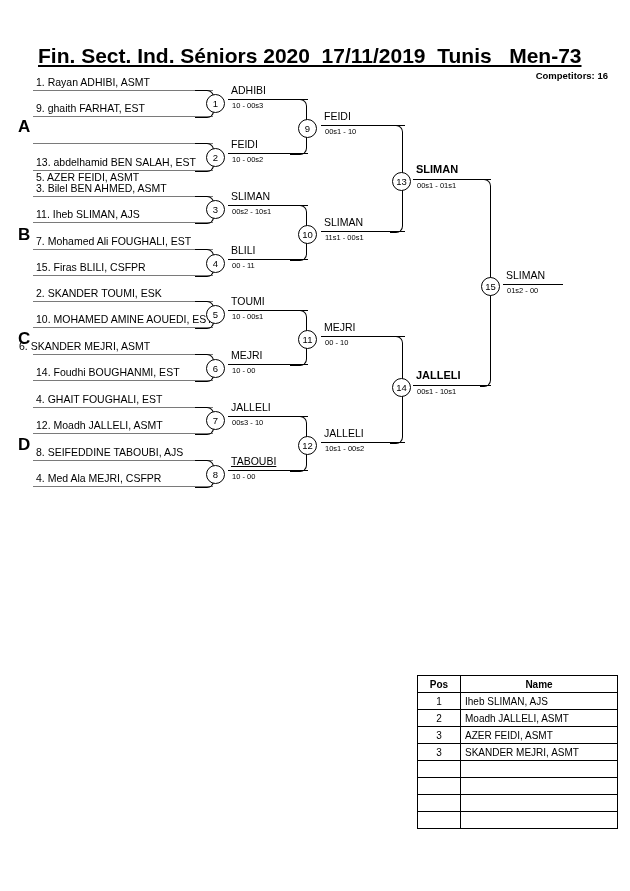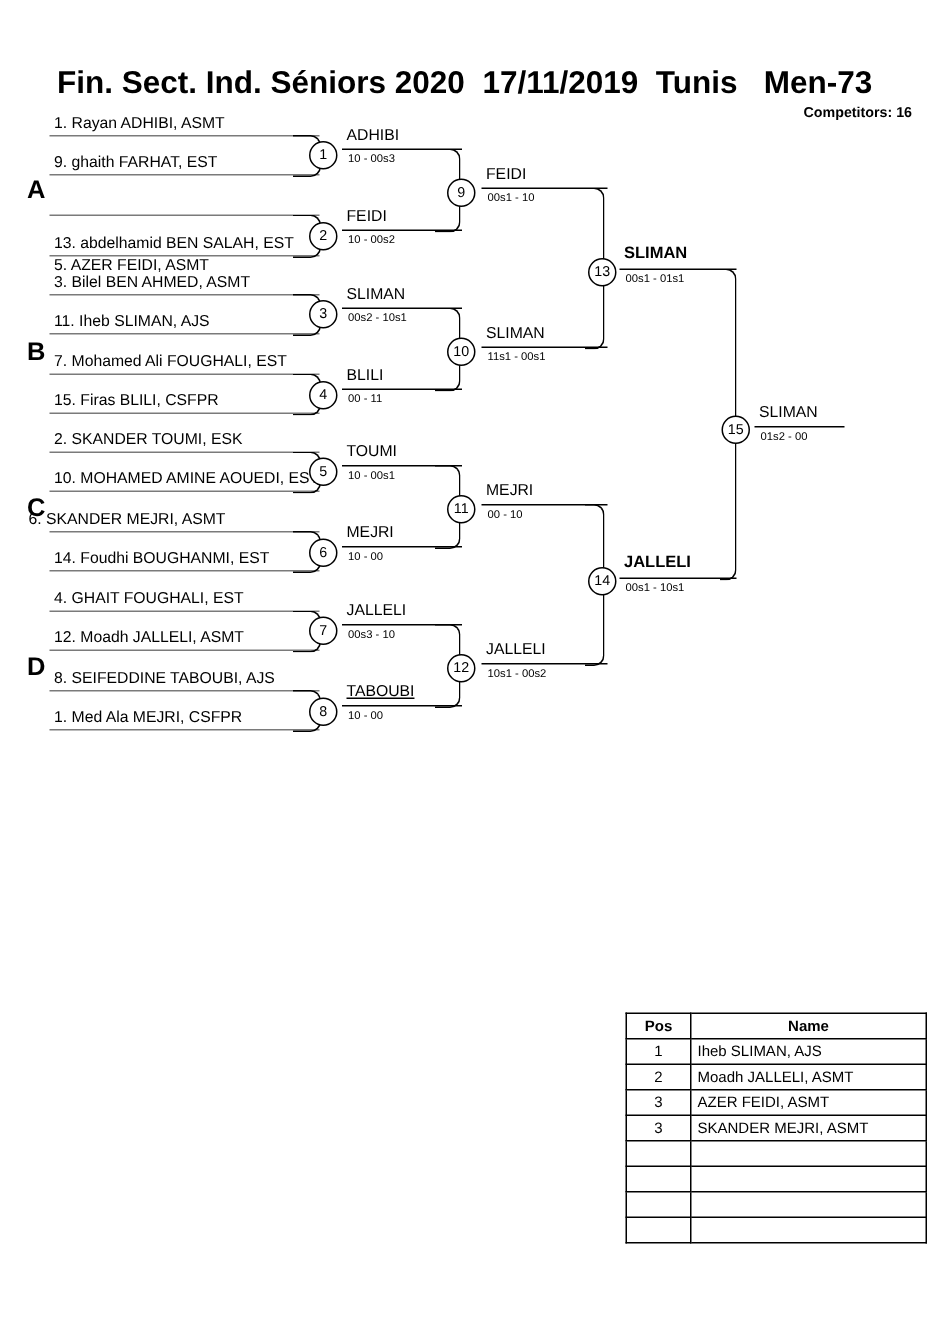--- a/index.html
+++ b/index.html
@@ -14,20 +14,21 @@
   }
   #bracket-root{position:absolute;left:0;top:0;width:630px;height:891px;}
 
   
   .title{
     position:absolute;
     left:38px;top:44px;
     font-size:21px;font-weight:bold;
     letter-spacing:0px;
     white-space:pre;
+    text-decoration:underline;
   }
   .competitors{
     position:absolute;
     right:22px;top:70px;
     font-size:9.5px;font-weight:bold;
     white-space:nowrap;
   }
 
   
   .group-letter{
@@ -159,21 +160,21 @@
   <div class="entry" style="left:36px;top:367px;">14. Foudhi BOUGHANMI, EST</div>
   <div class="entry-line" style="left:33px;top:380px;width:180px;"></div>
 
   <div class="entry" style="left:36px;top:394px;">4. GHAIT FOUGHALI, EST</div>
   <div class="entry-line" style="left:33px;top:407px;width:180px;"></div>
   <div class="entry" style="left:36px;top:420px;">12. Moadh JALLELI, ASMT</div>
   <div class="entry-line" style="left:33px;top:433px;width:180px;"></div>
 
   <div class="entry" style="left:36px;top:447px;">8. SEIFEDDINE TABOUBI, AJS</div>
   <div class="entry-line" style="left:33px;top:460px;width:180px;"></div>
-  <div class="entry" style="left:36px;top:473px;">1. Med Ala MEJRI, CSFPR</div>
+  <div class="entry" style="left:36px;top:473px;">4. Med Ala MEJRI, CSFPR</div>
   <div class="entry-line" style="left:33px;top:486px;width:180px;"></div>
 
   <div class="conn right-hook" style="left:195px;top:90px;width:18px;height:26px;"></div>
   <div class="conn right-hook" style="left:195px;top:143px;width:18px;height:27px;"></div>
   <div class="conn right-hook" style="left:195px;top:196px;width:18px;height:26px;"></div>
   <div class="conn right-hook" style="left:195px;top:249px;width:18px;height:26px;"></div>
   <div class="conn right-hook" style="left:195px;top:301px;width:18px;height:26px;"></div>
   <div class="conn right-hook" style="left:195px;top:354px;width:18px;height:26px;"></div>
   <div class="conn right-hook" style="left:195px;top:407px;width:18px;height:26px;"></div>
   <div class="conn right-hook" style="left:195px;top:460px;width:18px;height:26px;"></div>

